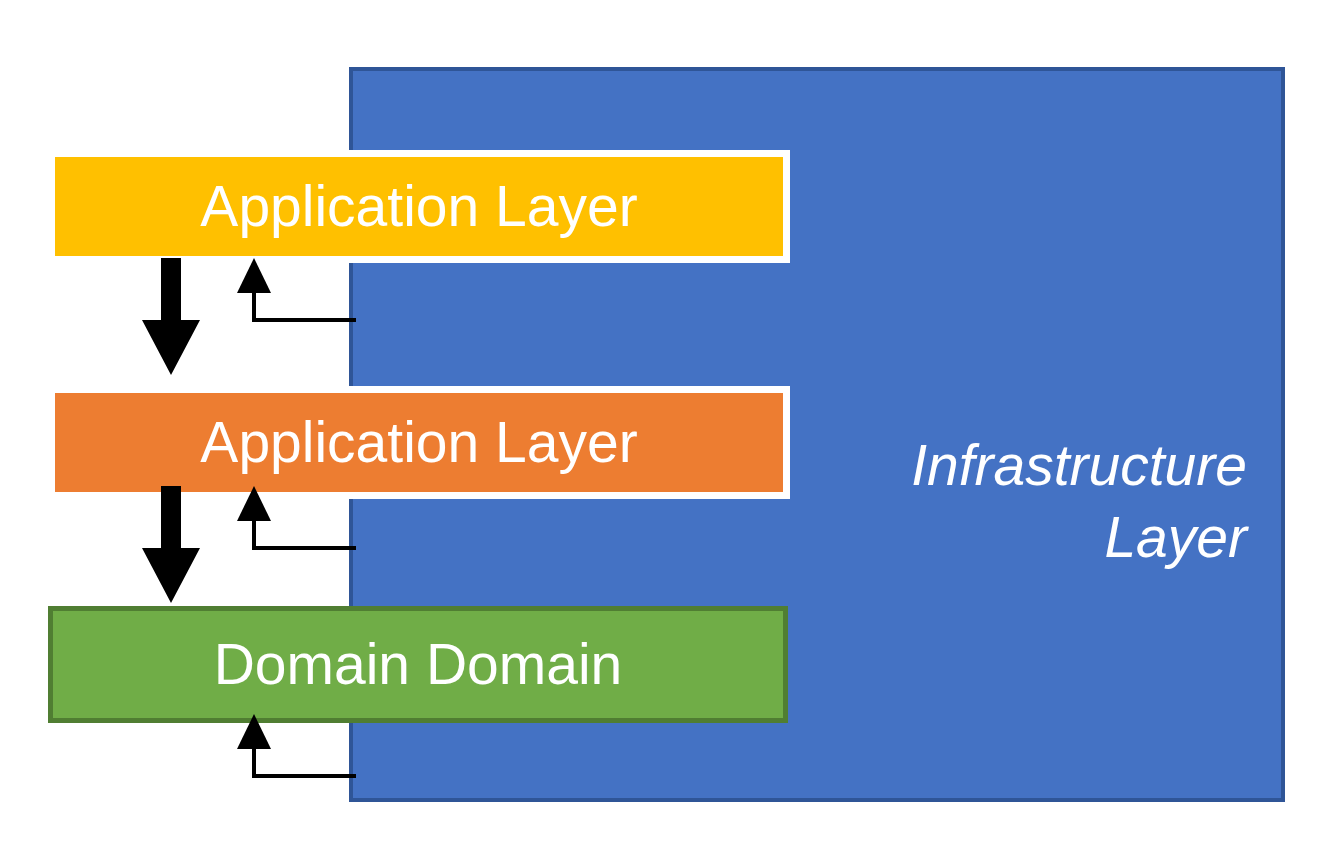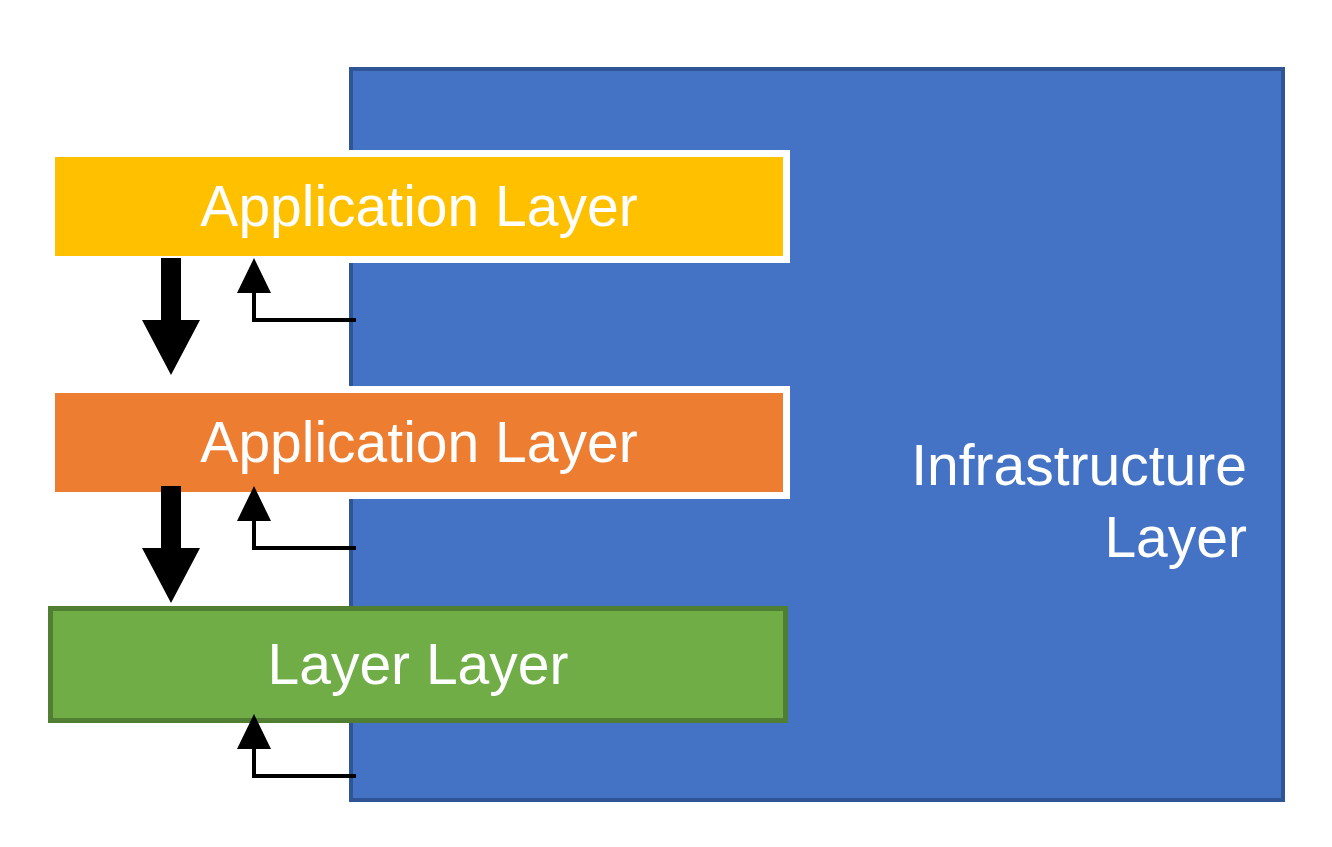--- a/index.html
+++ b/index.html
@@ -33,20 +33,21 @@
     position: absolute;
     right: 34px;
     top: 358px;
     width: 420px;
     text-align: right;
     color: #ffffff;
     font-size: 57px;
     line-height: 72px;
     font-family: "Liberation Sans", sans-serif;
     white-space: normal;
+    font-style: italic;
   }
 
   
   .layer-box {
     position: absolute;
     left: 48px;
     box-sizing: border-box;
     display: flex;
     align-items: center;
     justify-content: center;
@@ -107,21 +108,21 @@
 
   <div class="layer-box layer-presentation">
     <span>Application Layer</span>
   </div>
 
   <div class="layer-box layer-application">
     <span>Application Layer</span>
   </div>
 
   <div class="layer-box layer-domain">
-    <span>Layer Layer</span>
+    <span>Domain Domain</span>
   </div>
 
   <div class="thick-arrow thick-arrow-1">
     <svg width="60" height="118" viewBox="0 0 60 118" xmlns="http://www.w3.org/2000/svg">
       <polygon points="20,0 40,0 40,62 59,62 30,117 1,62 20,62" fill="#000000"></polygon>
     </svg>
   </div>
 
   <div class="thick-arrow thick-arrow-2">
     <svg width="60" height="118" viewBox="0 0 60 118" xmlns="http://www.w3.org/2000/svg">

